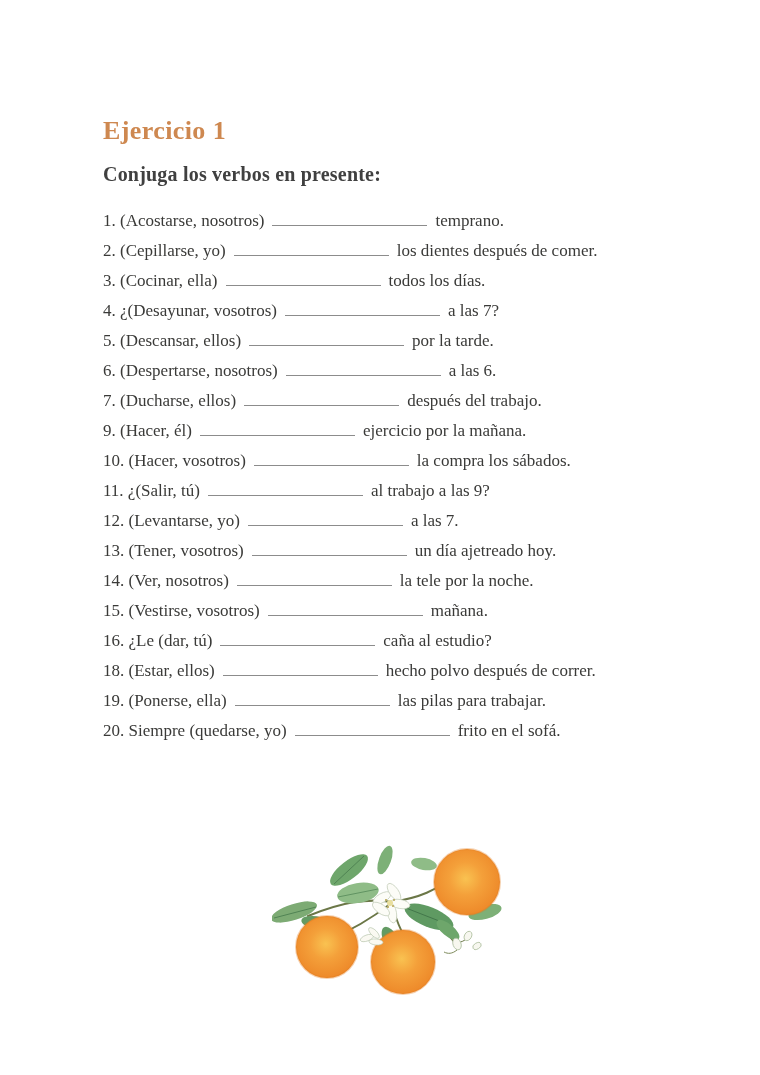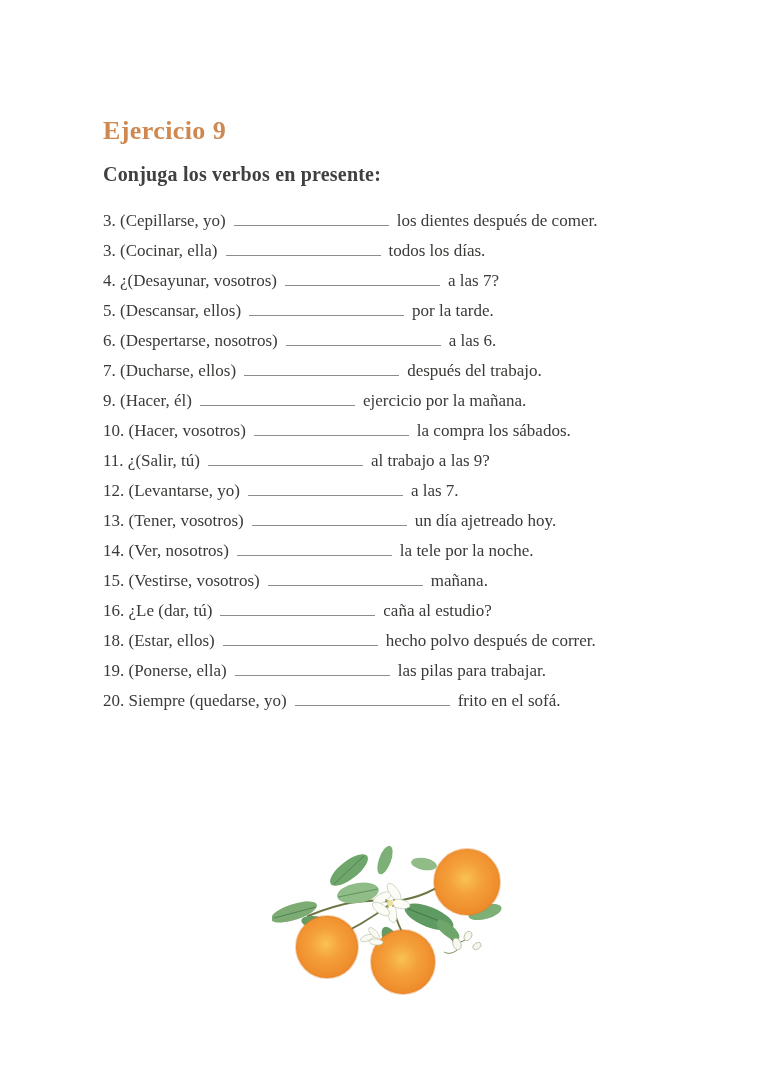--- a/index.html
+++ b/index.html
@@ -57,27 +57,28 @@
     position: absolute;
     left: 272px; top: 820px;
     width: 250px; height: 180px;
   }
 </style>
 </head>
 <body style="background: rgb(255, 255, 255);">
 
 <div class="page">
 
-  <h1 class="title" style="color: rgb(206, 136, 80);">Ejercicio 9</h1>
+  <h1 class="title" style="color: rgb(206, 136, 80);">Ejercicio 1</h1>
 
   <h2 class="subtitle">Conjuga los verbos en presente:</h2>
 
   <div class="items" id="exercise-list">
+    <div class="item"><span class="t-before">1. (Acostarse, nosotros)</span><span class="blank"></span><span class="t-after">temprano.</span></div>
 
-    <div class="item"><span class="t-before">3. (Cepillarse, yo)</span><span class="blank"></span><span class="t-after">los dientes después de comer.</span></div>
+    <div class="item"><span class="t-before">2. (Cepillarse, yo)</span><span class="blank"></span><span class="t-after">los dientes después de comer.</span></div>
 
     <div class="item"><span class="t-before">3. (Cocinar, ella)</span><span class="blank"></span><span class="t-after">todos los días.</span></div>
 
     <div class="item"><span class="t-before">4. ¿(Desayunar, vosotros)</span><span class="blank"></span><span class="t-after">a las 7?</span></div>
 
     <div class="item"><span class="t-before">5. (Descansar, ellos)</span><span class="blank"></span><span class="t-after">por la tarde.</span></div>
 
     <div class="item"><span class="t-before">6. (Despertarse, nosotros)</span><span class="blank"></span><span class="t-after">a las 6.</span></div>
 
     <div class="item"><span class="t-before">7. (Ducharse, ellos)</span><span class="blank"></span><span class="t-after">después del trabajo.</span></div>

